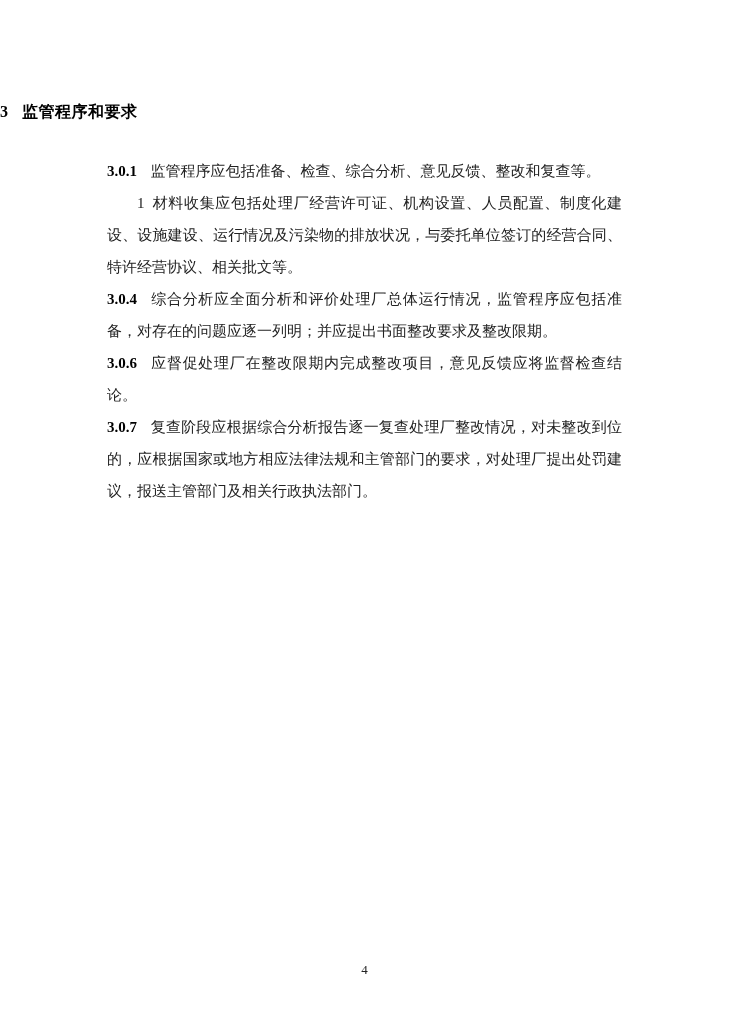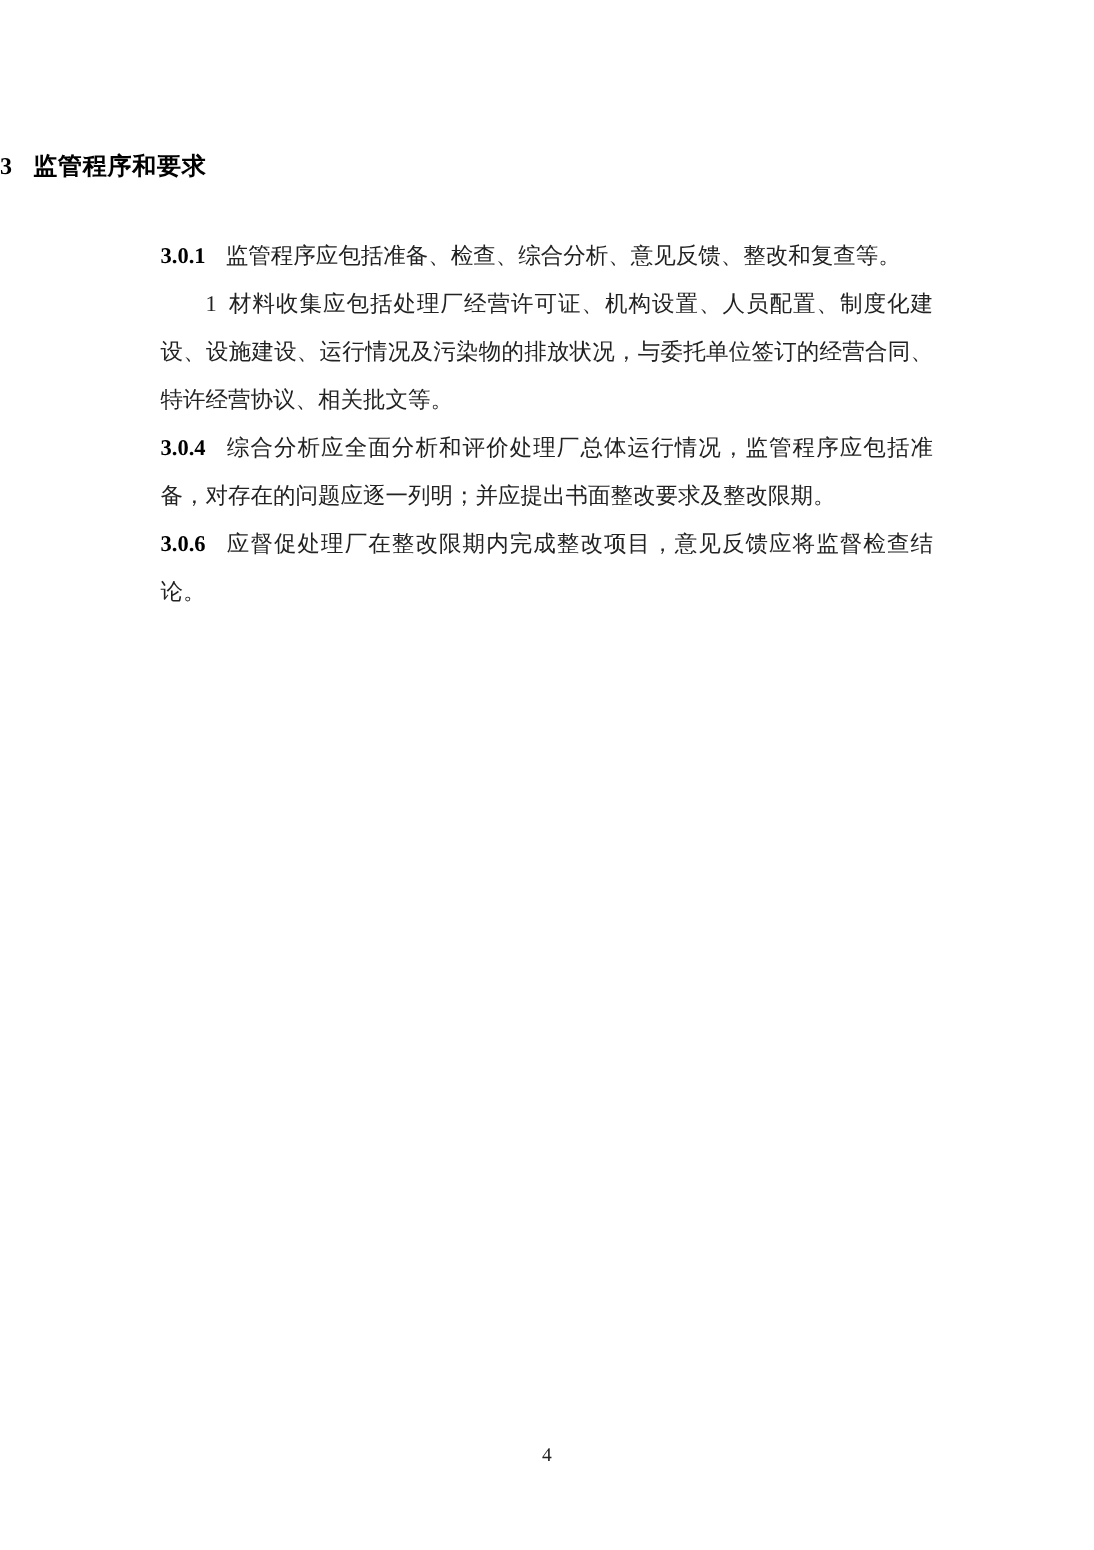--- a/index.html
+++ b/index.html
@@ -69,19 +69,20 @@
 
   <h1 class="doc-title">
     <span class="title-num">3</span><span>监管程序和要求</span>
   </h1>
 
   <div class="content">
     <p class="clause"><span class="num">3.0.1</span><span>监管程序应包括准备、检查、综合分析、意见反馈、整改和复查等。</span></p>
     <p class="item"><span class="inum">1</span><span>材料收集应包括处理厂经营许可证、机构设置、人员配置、制度化建设、设施建设、运行情况及污染物的排放状况，与委托单位签订的经营合同、特许经营协议、相关批文等。</span></p>
     <p class="clause"><span class="num">3.0.4</span><span>综合分析应全面分析和评价处理厂总体运行情况，监管程序应包括准备，对存在的问题应逐一列明；并应提出书面整改要求及整改限期。</span></p>
     <p class="clause"><span class="num">3.0.6</span><span>应督促处理厂在整改限期内完成整改项目，意见反馈应将监督检查结论。</span></p>
+    <p class="clause"><span class="num">3.0.7</span><span>复查阶段应根据综合分析报告逐一复查处理厂整改情况，对未整改到位的，应根据国家或地方相应法律法规和主管部门的要求，对处理厂提出处罚建议，报送主管部门及相关行政执法部门。</span></p>
   </div>
 
   <div class="footer">
     <span>4</span>
   </div>
 
 </div>
 
 </body></html>

